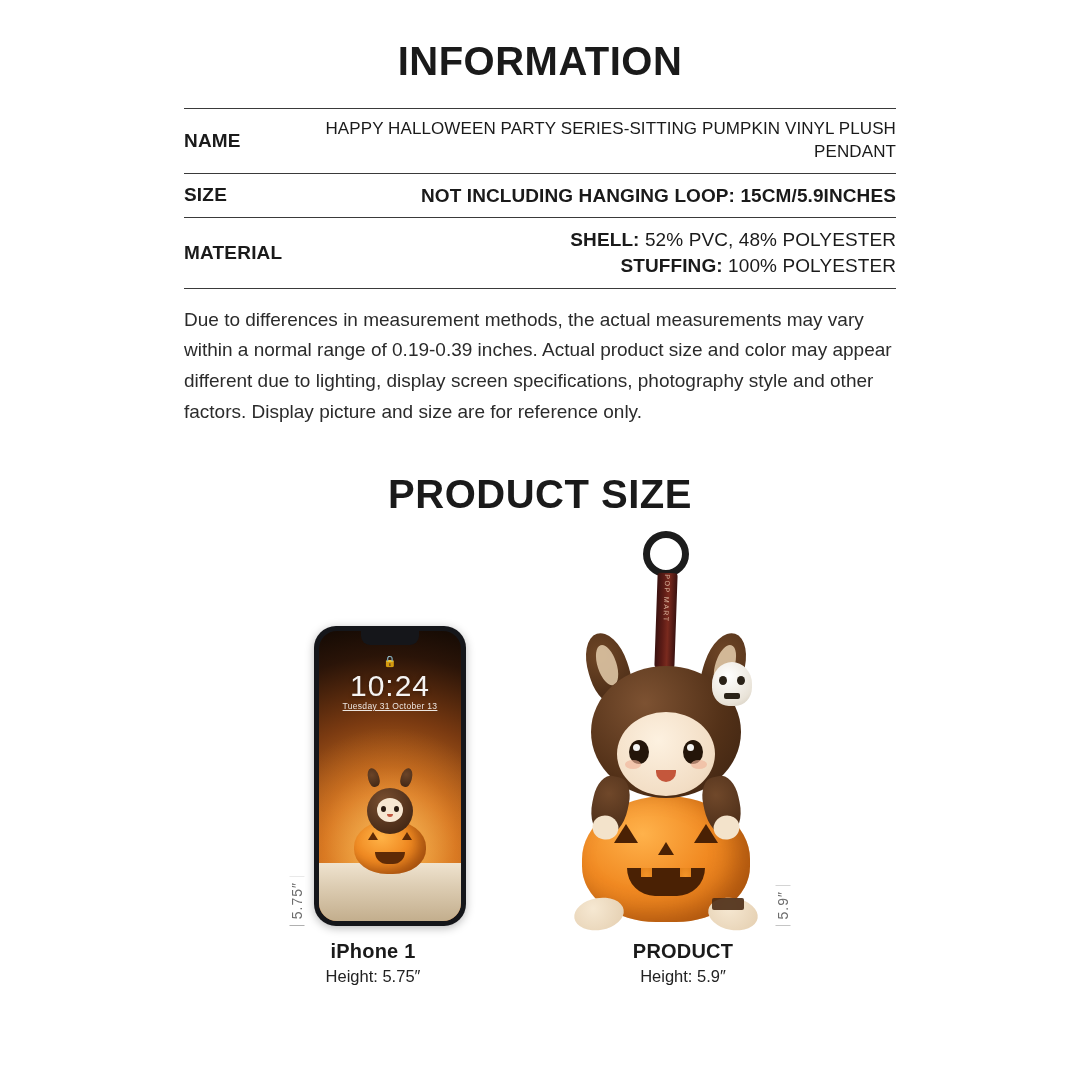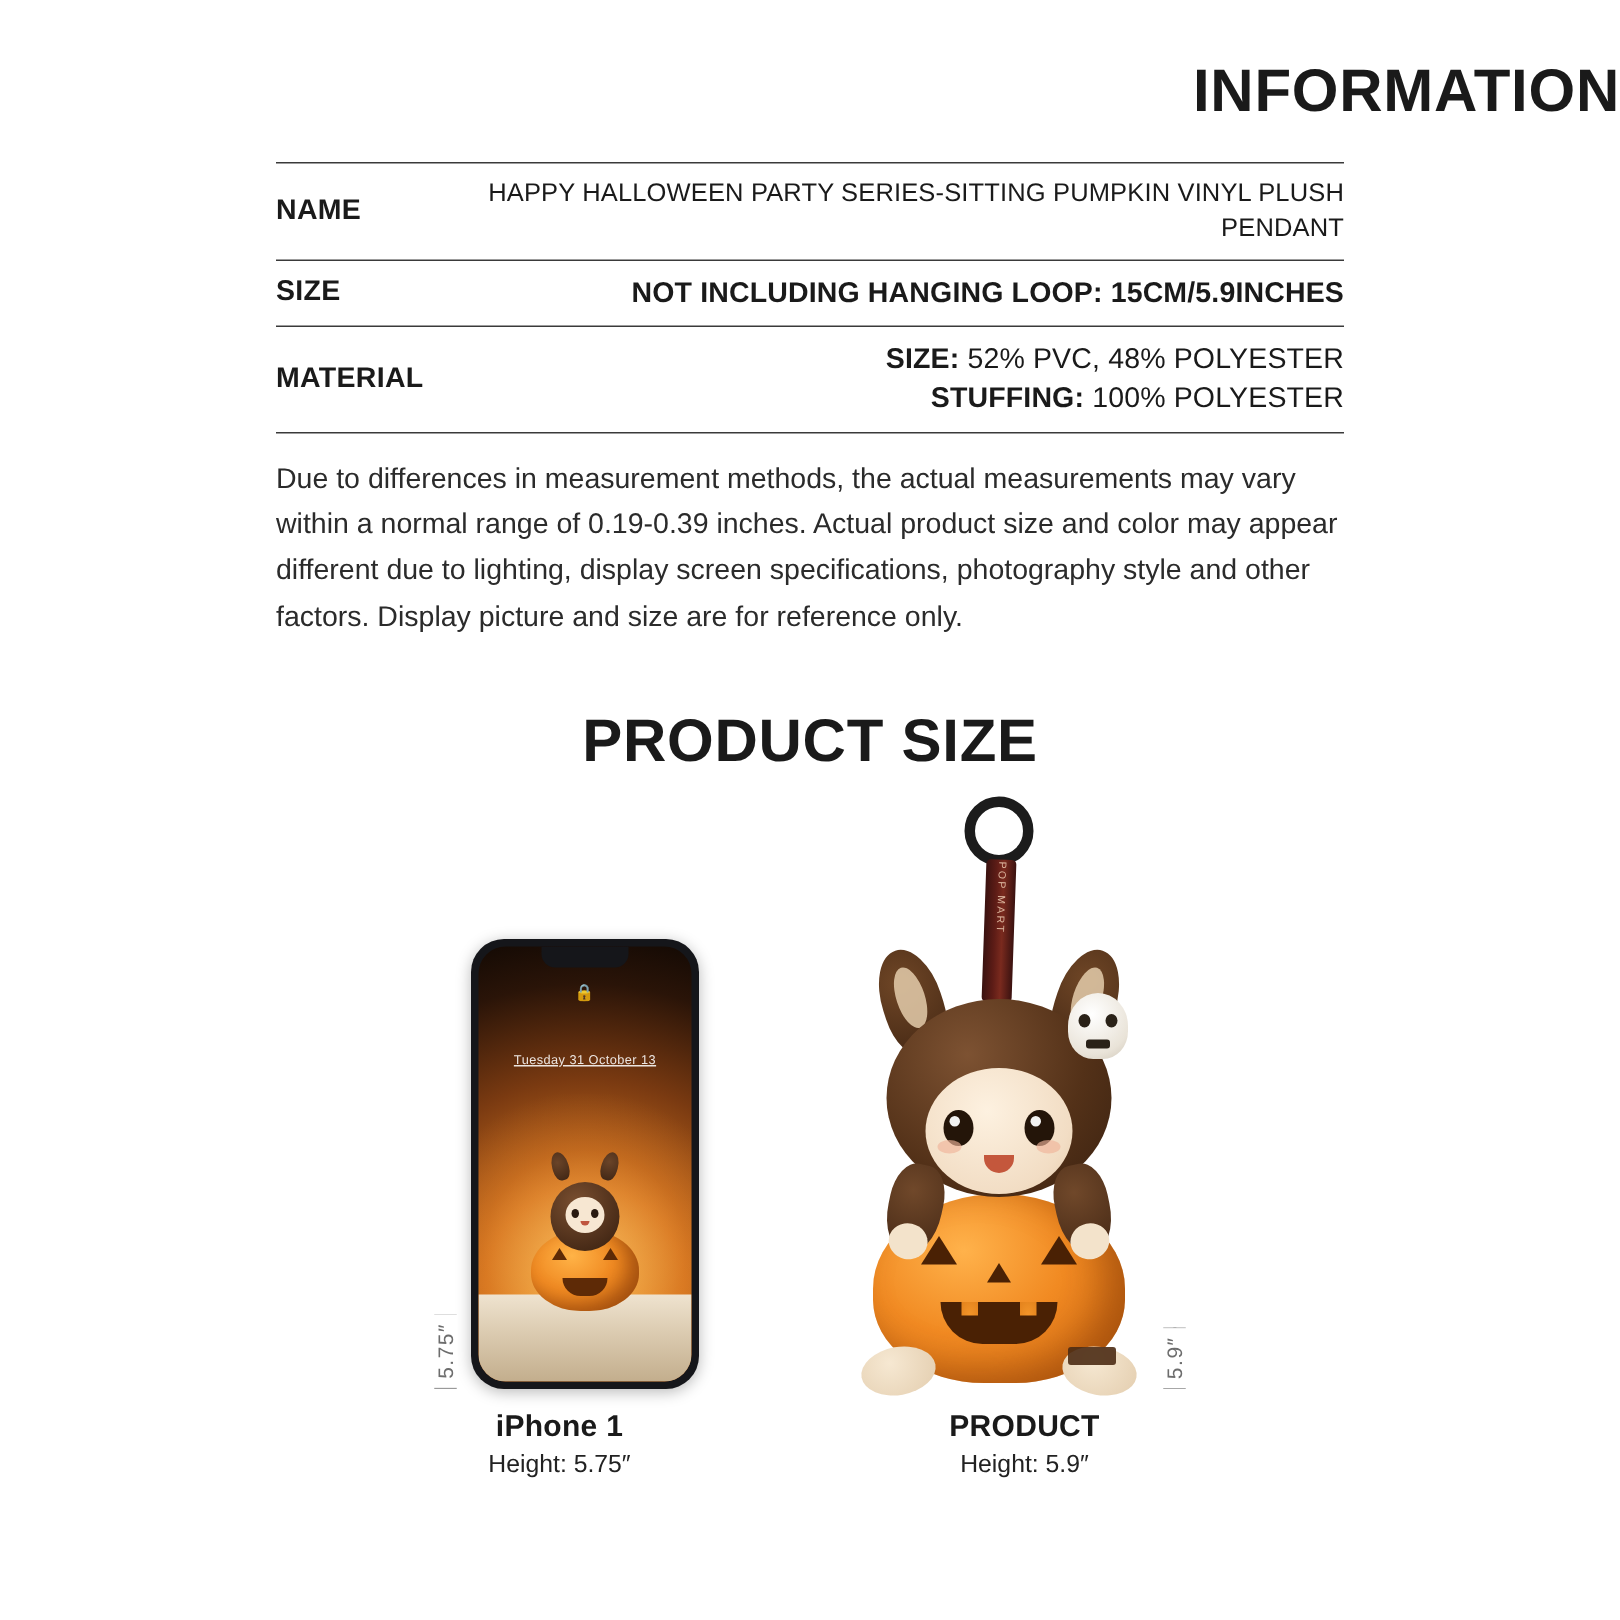--- a/index.html
+++ b/index.html
@@ -17,21 +17,21 @@
 
   .page {
     position: relative;
     width: 1080px;
     height: 1080px;
     box-sizing: border-box;
   }
 
   
   .info-title {
-    text-align: right;
+    text-align: center;
     font-size: 40px;
     font-weight: bold;
     letter-spacing: 0.5px;
     padding-top: 12px;
     margin-bottom: 24px;
   }
 
   .spec-table {
     width: 712px;
     margin: 16px auto;
@@ -618,21 +618,21 @@
     </tr>
     <tr>
       <td class="spec-label">SIZE</td>
       <td class="spec-value bigger">
         <span class="line"><span class="b"><span class="b">NOT INCLUDING HANGING LOOP:</span> 15CM/5.9INCHES</span></span>
       </td>
     </tr>
     <tr>
       <td class="spec-label">MATERIAL</td>
       <td class="spec-value bigger">
-        <span class="line"><span class="b">SIZE:</span> 52% PVC, 48% POLYESTER</span>
+        <span class="line"><span class="b">SHELL:</span> 52% PVC, 48% POLYESTER</span>
         <span class="line"><span class="b">STUFFING:</span> 100% POLYESTER</span>
       </td>
     </tr>
   </tbody>
     </table>
 
   <p class="disclaimer">Due to differences in measurement methods, the actual measurements may vary within a normal range of 0.19-0.39 inches. Actual product size and color may appear different due to lighting, display screen specifications, photography style and other factors. Display picture and size are for reference only.</p>
 
   <h1 class="size-title">PRODUCT SIZE</h1>
 
@@ -643,20 +643,21 @@
         <div class="bracket">
           <span class="bar"></span>
           <span class="cap top"></span>
           <span class="cap bot"></span>
           <span class="bracket-label">5.75″</span>
         </div>
         <div class="phone">
           <div class="phone-screen">
             <div class="notch"></div>
             <div class="lock-icon">🔒</div>
+            <div class="phone-time">10:24</div>
             <div class="phone-date">Tuesday 31 October 13</div>
             <div class="wall-glow"></div>
             <div class="wall-table"></div>
             <div class="mini-scene">
               <div class="mini-pumpkin">
                 <span class="mini-jack-eye l"></span>
                 <span class="mini-jack-eye r"></span>
                 <span class="mini-jack-mouth"></span>
               </div>
               <div class="mini-figure">

